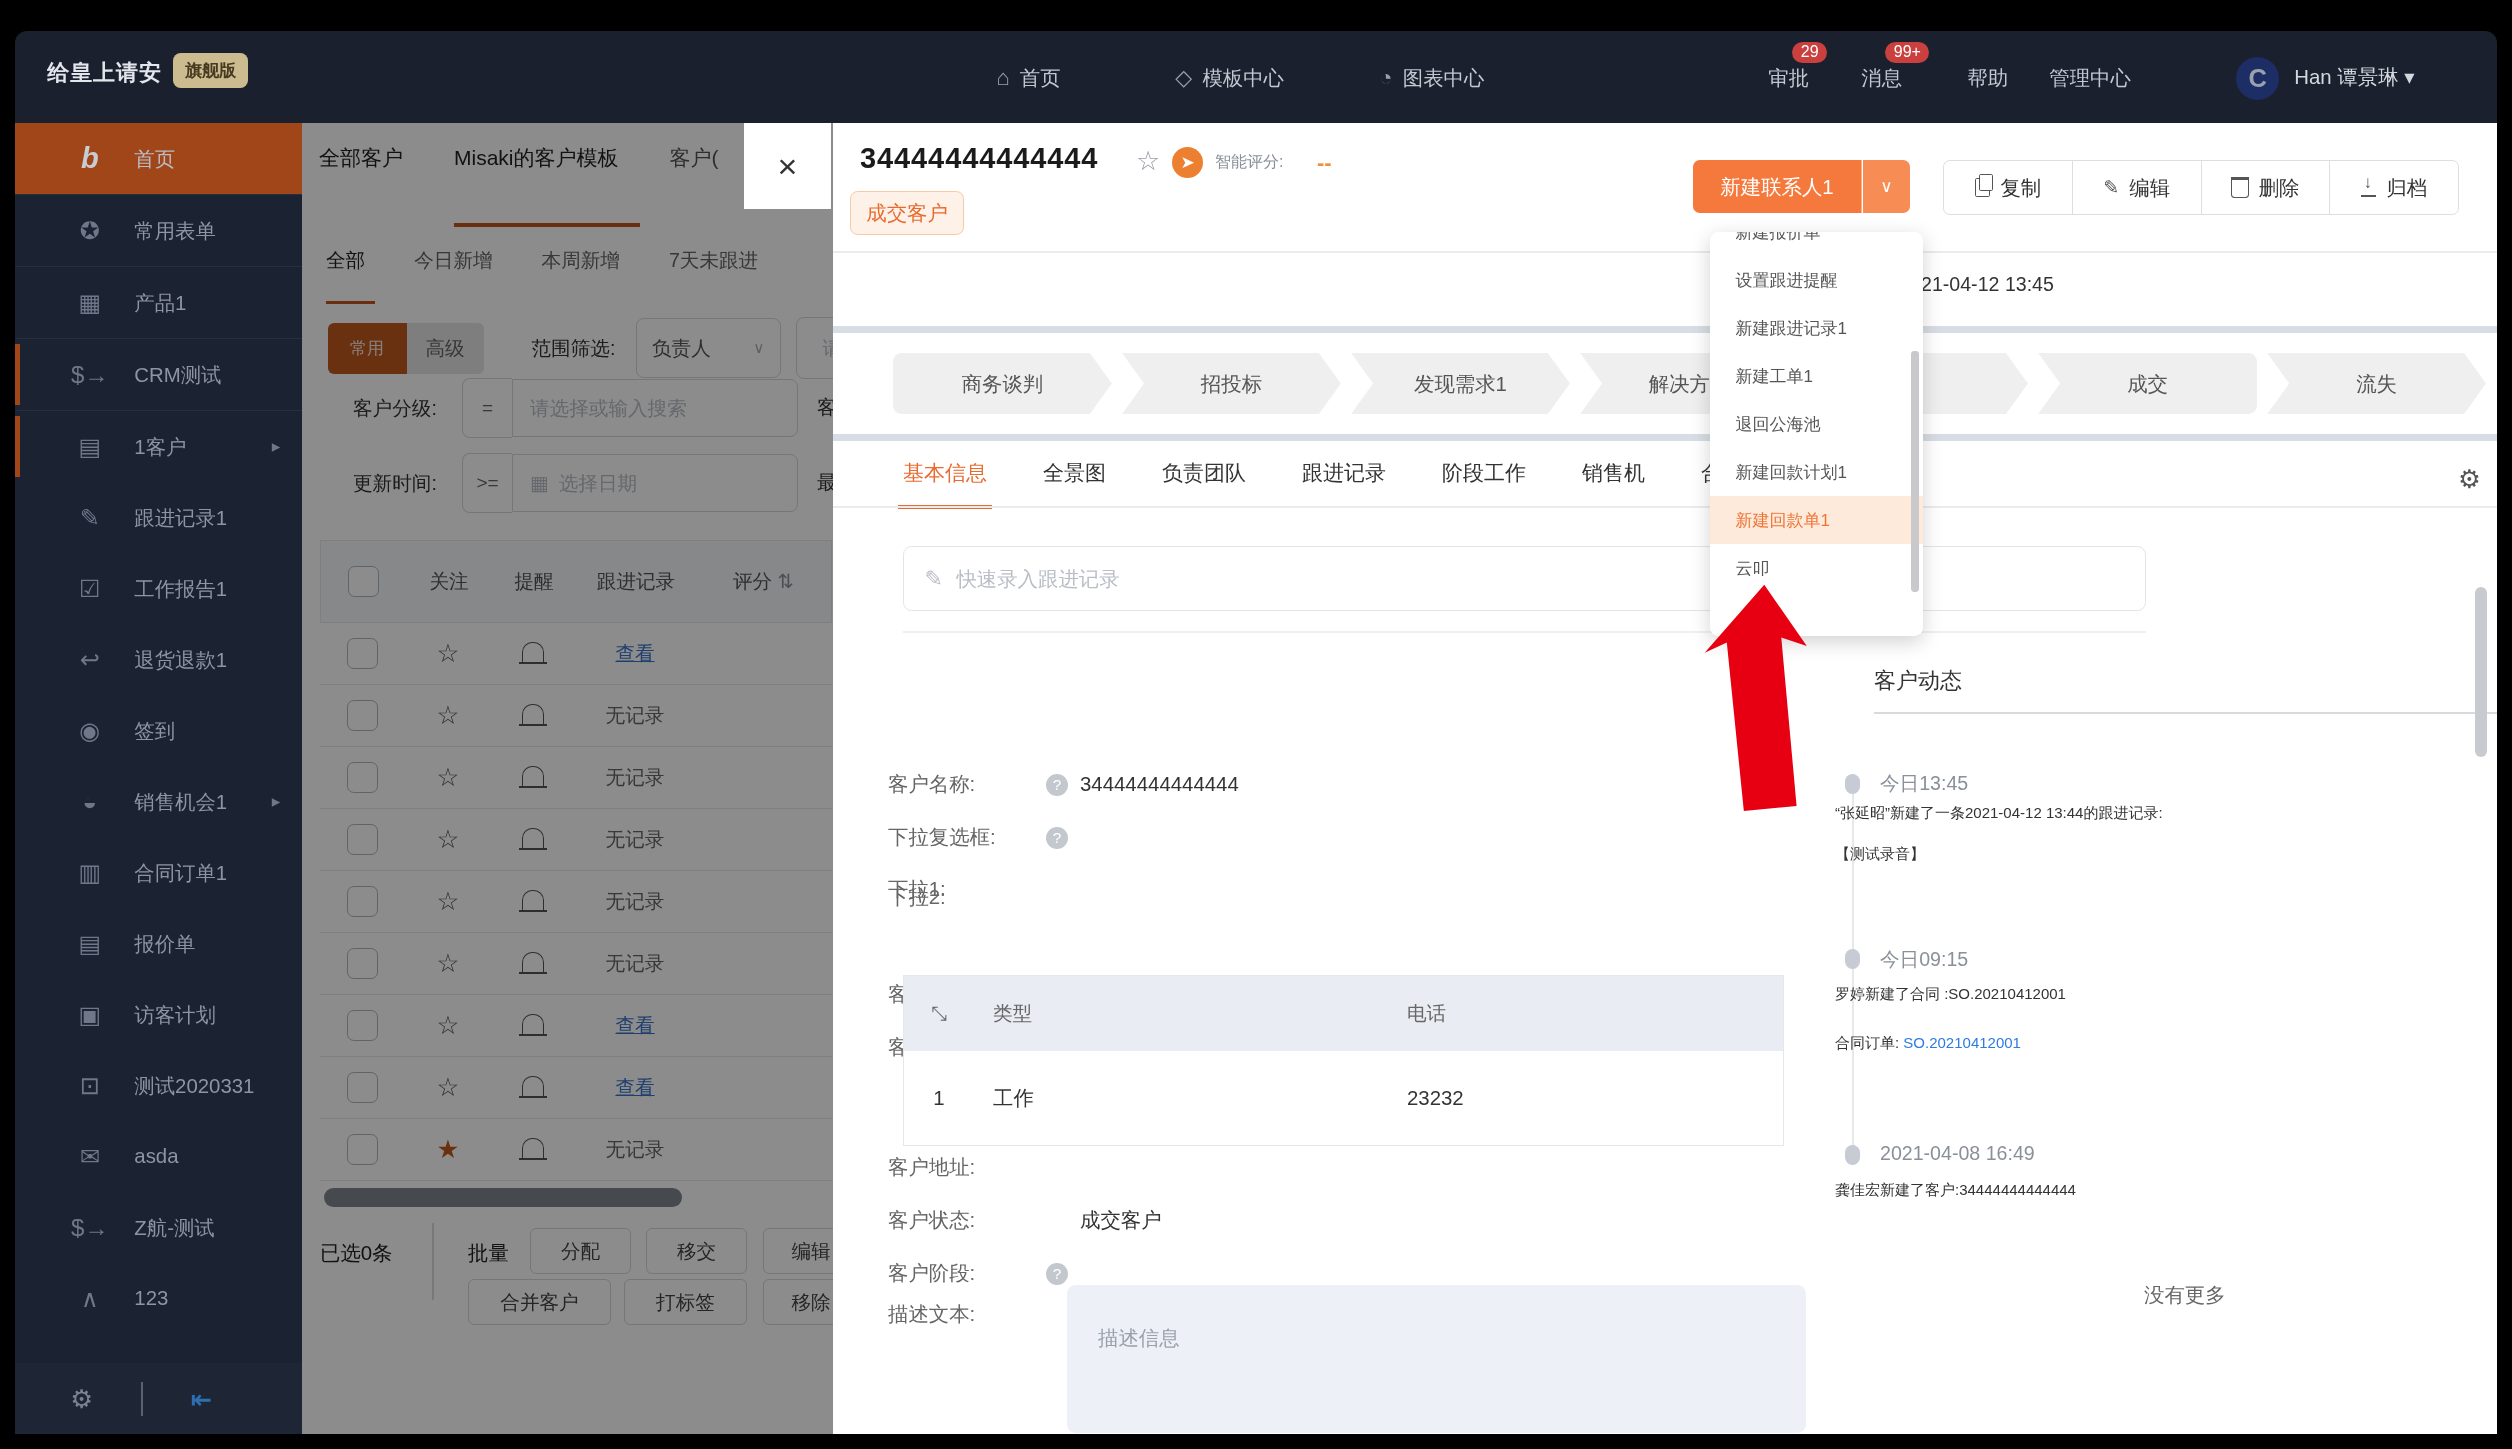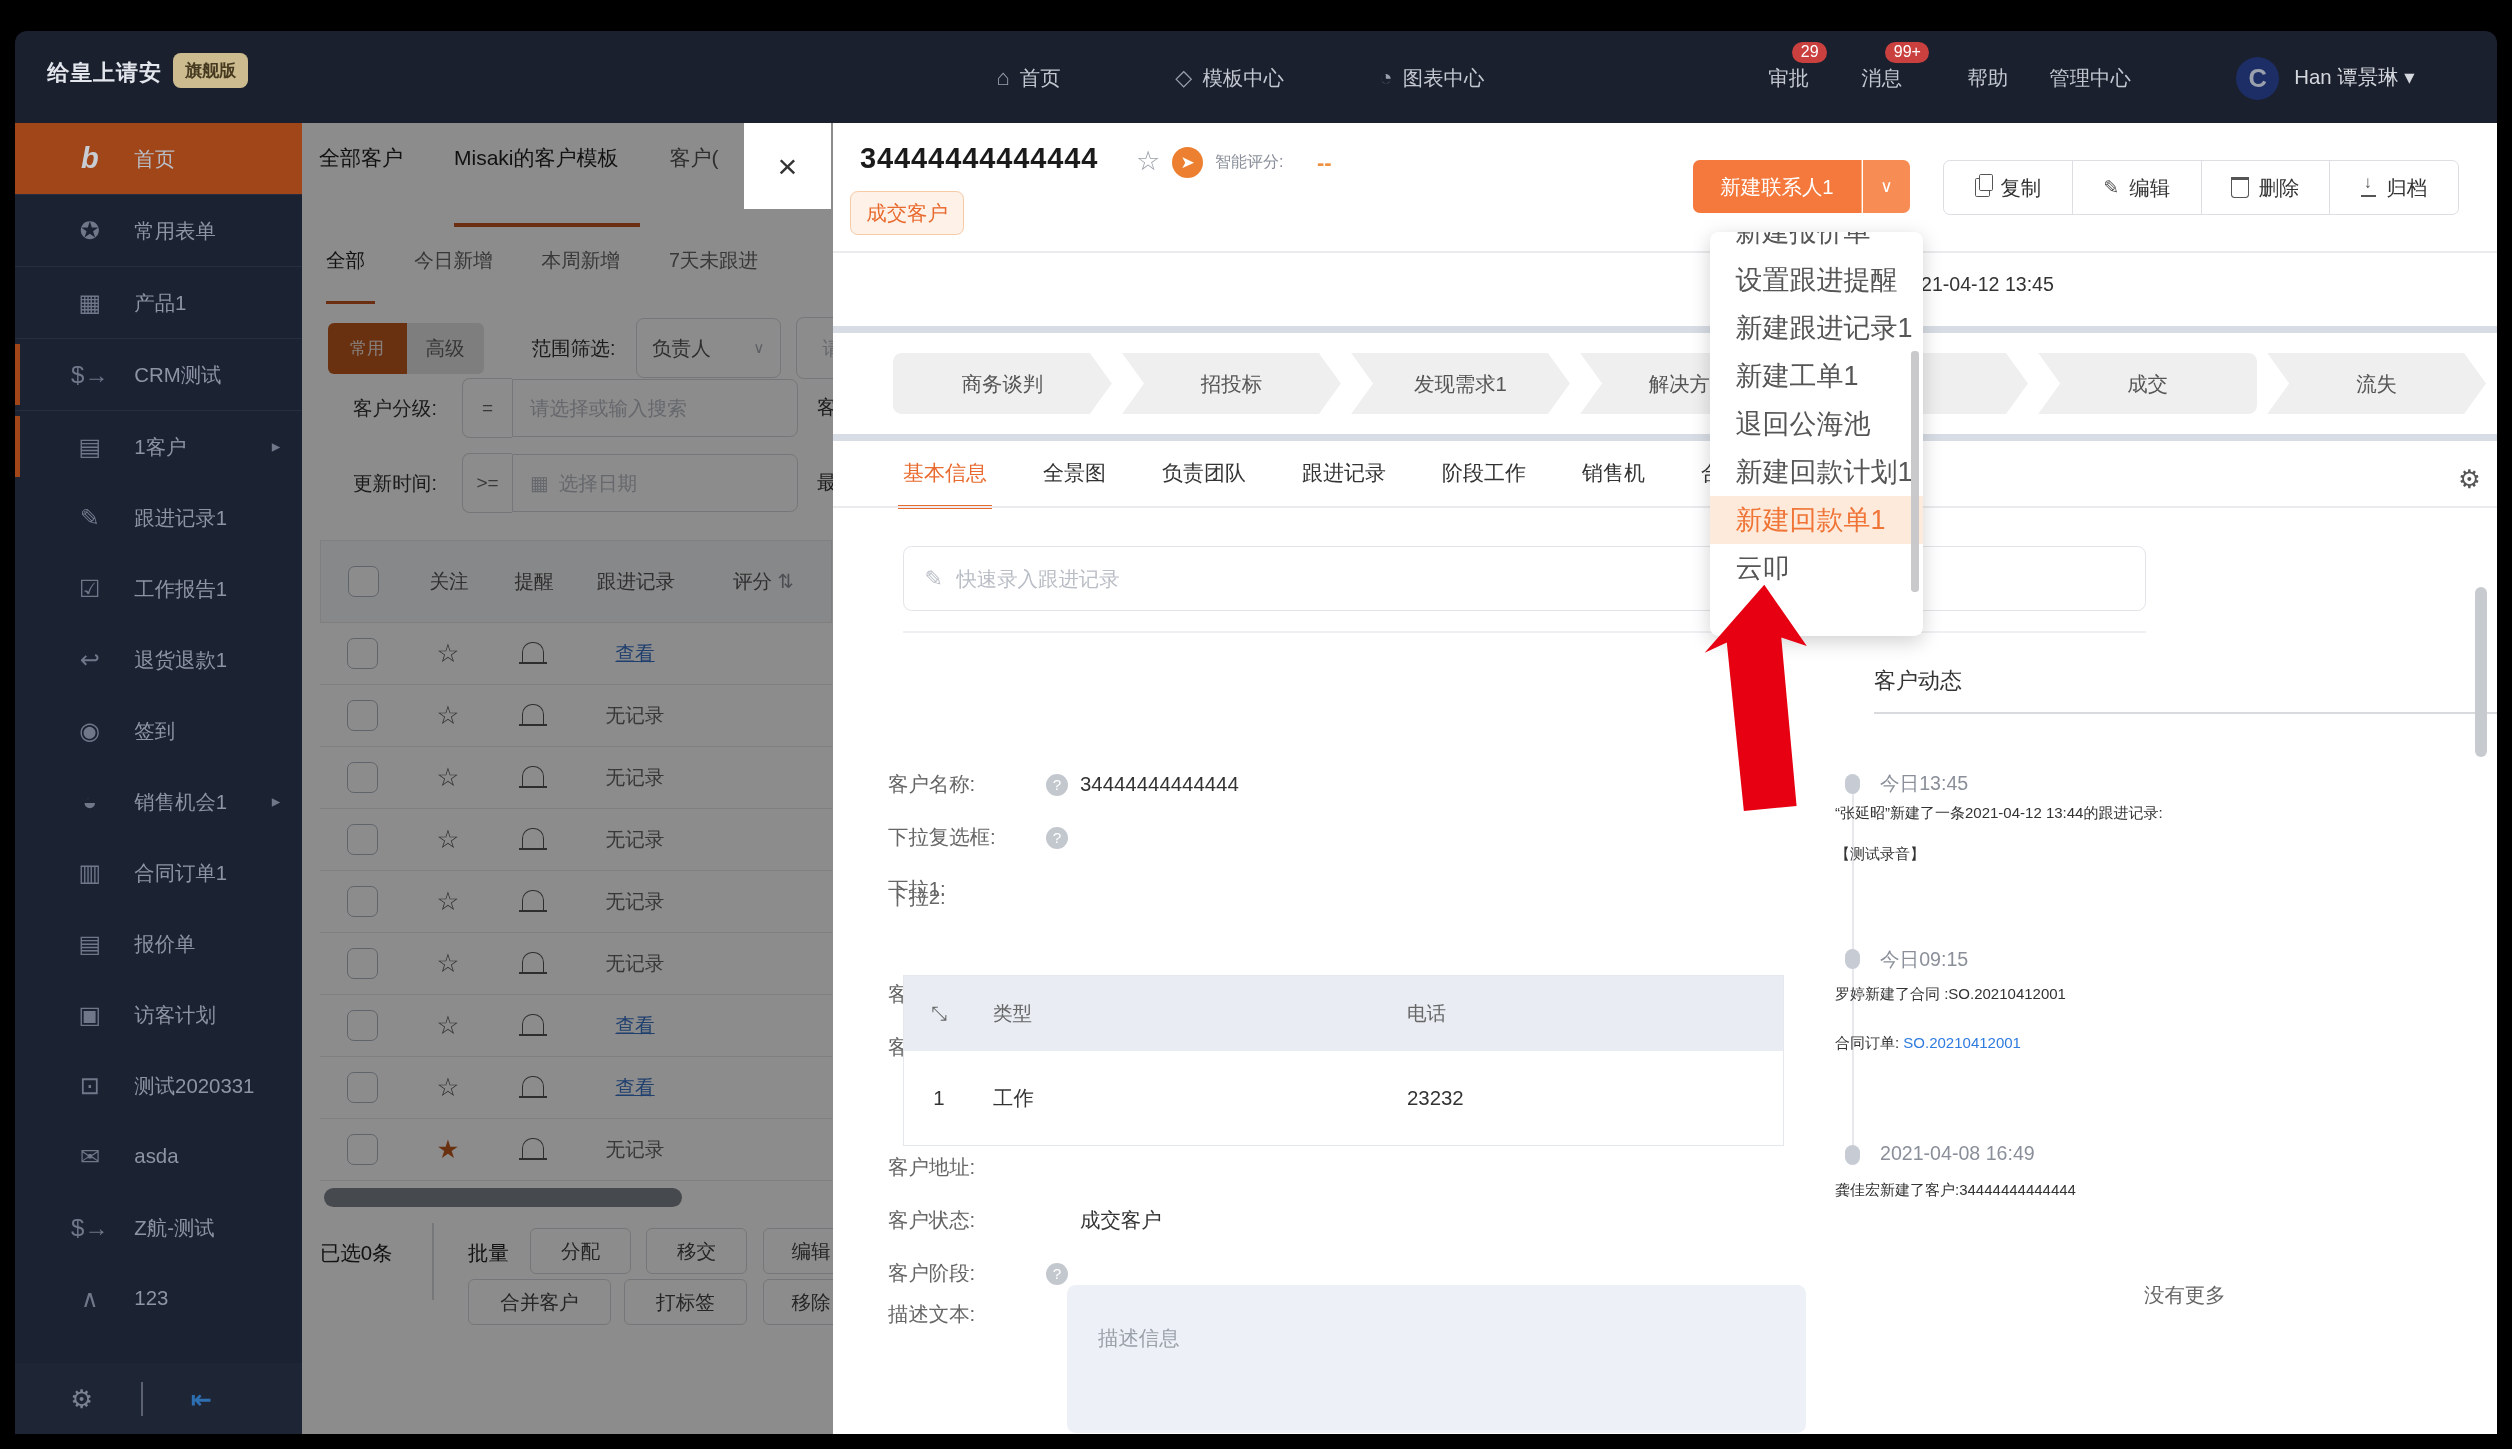--- a/index.html
+++ b/index.html
@@ -127,21 +127,21 @@
   #act-underline{left:1041px;top:589px;width:1438px;height:1.7px;background:#d8dadd;}
   #timeline-line{left:1019px;top:656px;width:1.7px;height:375px;background:#e6e8ec;}
   .tdot{position:absolute;left:1012px;width:15.3px;height:20.4px;border-radius:7.7px;background:#c6cbd4;}
   .t-time{position:absolute;left:1047px;font-size:19.6px;color:#8a8f99;}
   .t-text{position:absolute;left:1002px;font-size:15px;color:#333;white-space:nowrap;}
   .t-link{color:#2f7bdf;}
   #no-more{left:1311px;top:1158px;font-size:20.4px;color:#666;}
   #m-vscroll{left:1642px;top:464px;width:12px;height:170px;background:#c7cace;border-radius:6px;}
   
   #menu{left:1710px;top:232px;width:213px;height:404px;background:#fff;border-radius:8.5px;box-shadow:0 5.1px 20.4px rgba(0,0,0,0.18);overflow:hidden;}
-  .mi{height:48px;display:flex;align-items:center;padding-left:25.5px;font-size:27px;color:#555;cursor:pointer;white-space:nowrap;}
+  .mi{height:48px;display:flex;align-items:center;padding-left:25.5px;font-size:17px;color:#555;cursor:pointer;white-space:nowrap;}
   .mi:first-child{margin-top:-24px;}
   .mi.on{background:#fdeadb;color:#ef7436;}
   #menu-scroll{left:1911px;top:351px;width:7.7px;height:241px;background:#c9c9cc;border-radius:3.4px;}
   
   #red-arrow{left:1696px;top:583px;}
 </style>
 </head>
 <body>
 
 <div id="stage">

